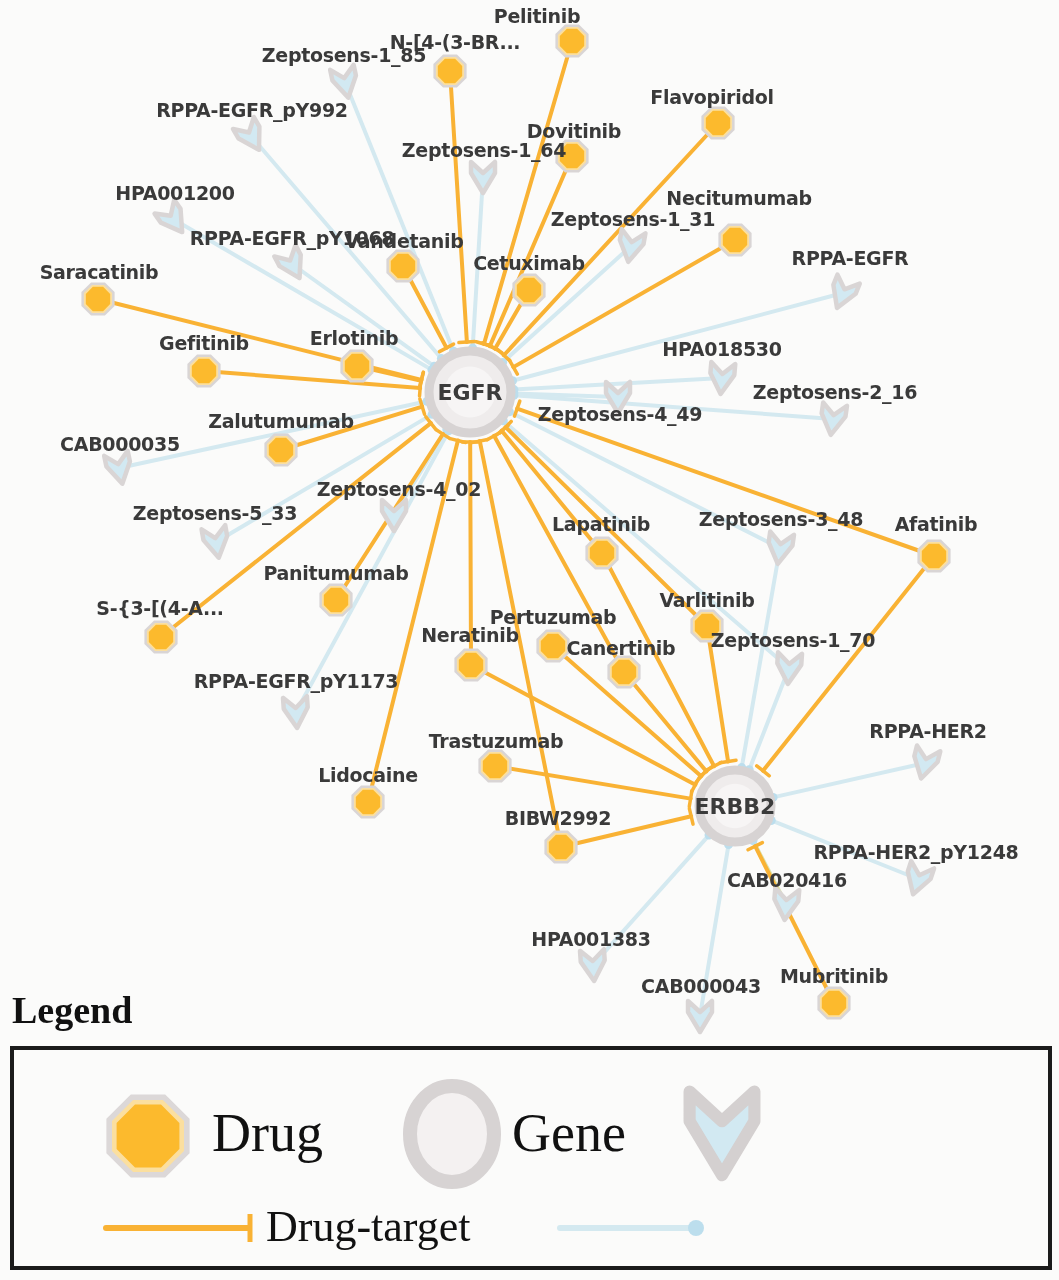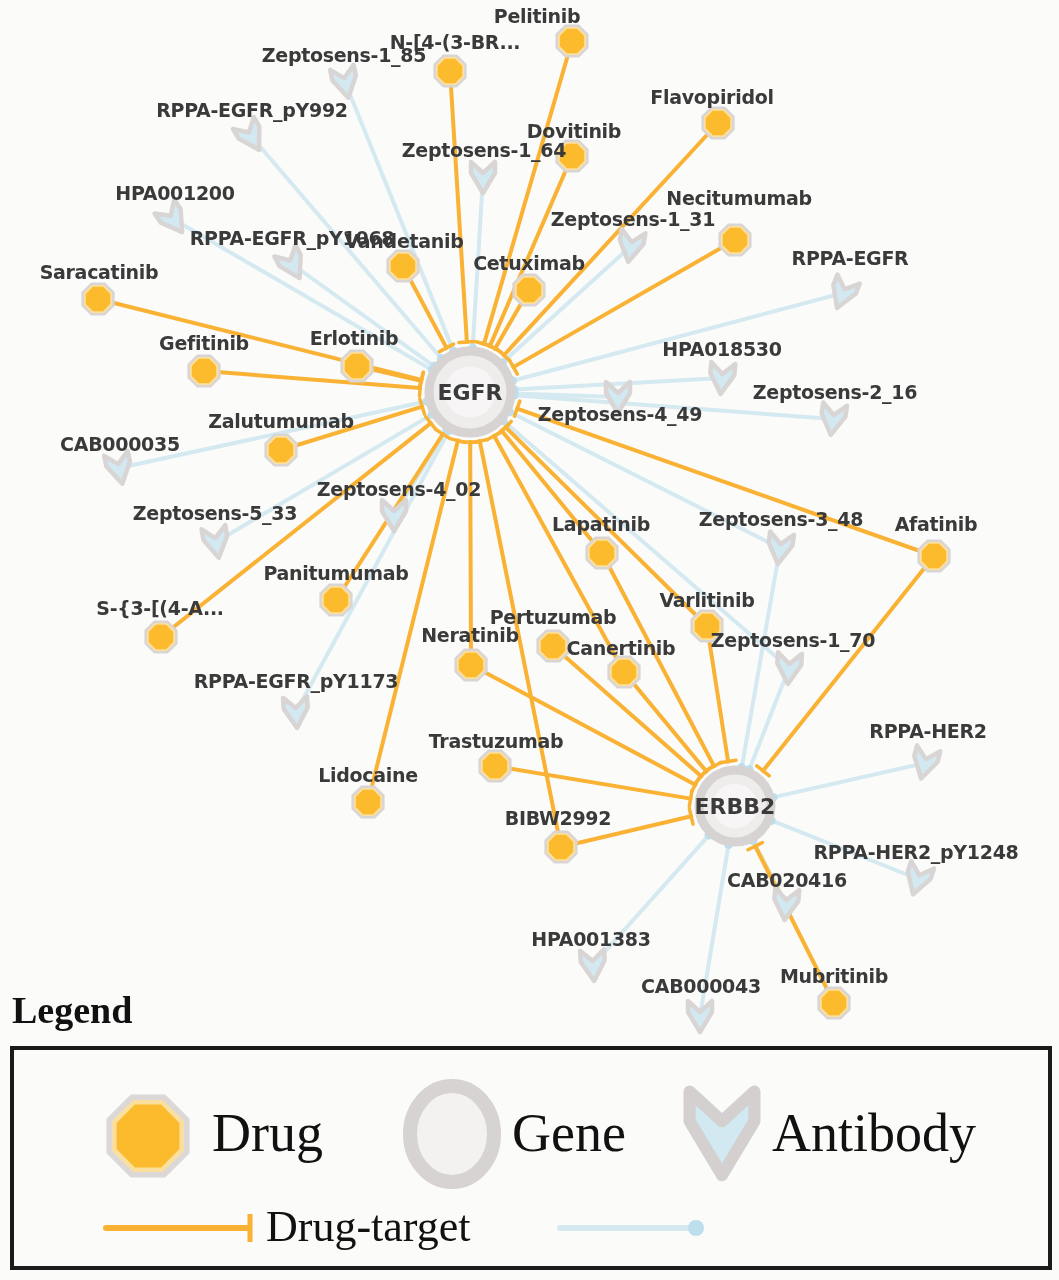--- a/index.html
+++ b/index.html
@@ -409,15 +409,14 @@
     </g>
 
     <g>
       <line x1="560" y1="1228" x2="690" y2="1228" stroke="#d4e9f0" stroke-width="6" stroke-linecap="round"></line>
       <circle cx="696" cy="1228" r="8" fill="#bcdeed"></circle>
     </g>
   </svg>
 
   <div class="legend-row1-label" style="left:212px">Drug</div>
   <div class="legend-row1-label" style="left:512px">Gene</div>
-  <div class="legend-row1-label" style="left:772px">Antibody</div>
   <div class="legend-row2-label" style="left:266px">Drug-target</div>
 </div>
 
 </body></html>

